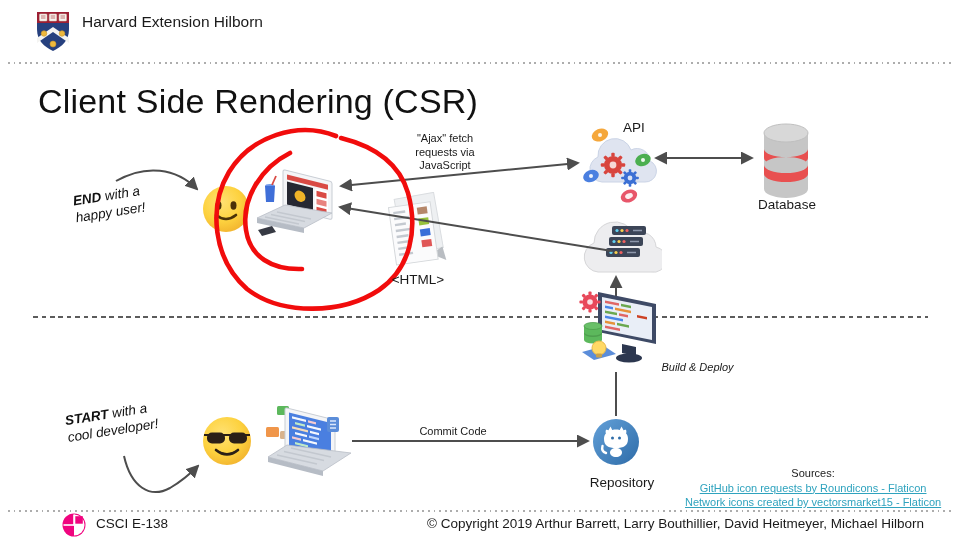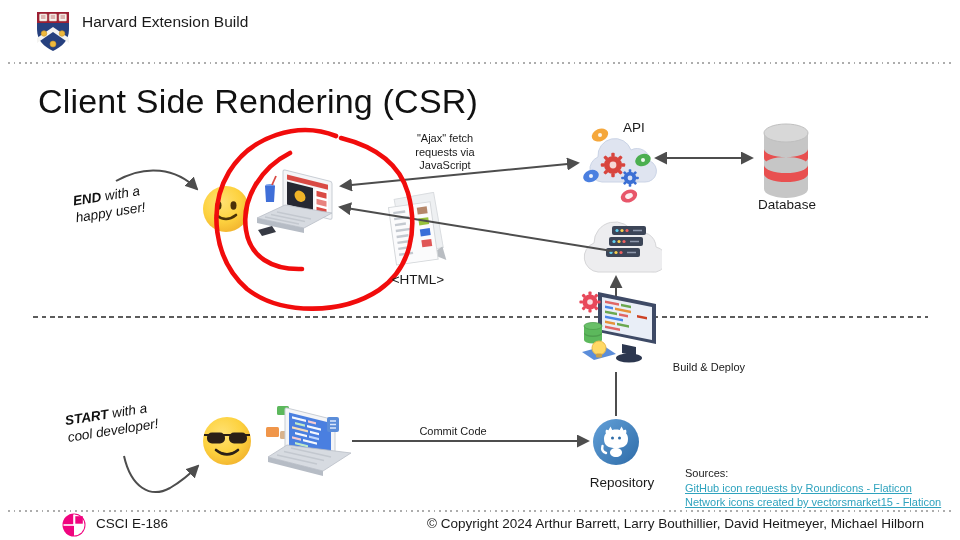--- a/index.html
+++ b/index.html
@@ -19,21 +19,21 @@
   .lbl{color:#1a1a1a;text-align:center;}
   .s11{font-size:11px;line-height:13.5px;}
   .s13{font-size:13.5px;line-height:16px;text-align:center;}
   .pre{white-space:pre-line;}
   
   .icons{z-index:1;}
   #arrows{z-index:2;pointer-events:none;}
   #annotation{z-index:3;pointer-events:none;}
   .lbl,.note{z-index:4;}
   
-  .sources{left:685px;top:466px;font-size:11px;line-height:14.5px;}
+  .sources{left:685px;top:466px;font-size:11px;line-height:14.5px;text-align:center;}
   .sources a{color:#2FA3BE;text-decoration:underline;display:block;}
   .src-head{color:#222;}
   
   .foot-course{left:96px;top:516px;font-size:13.5px;}
   .foot-copy{left:427px;top:516px;font-size:13.5px;}
 </style>
 </head>
 <body>
 
 <div class="slide">
@@ -50,21 +50,21 @@
       <path d="M5,5 h4.5 M5,7 h4.5 M14.7,5 h4.5 M14.7,7 h4.5 M24.5,5 h4.5 M24.5,7 h4.5"></path>
     </g>
     <path d="M1,27 L17,16 L33,27 L33,32 L17,21 L1,32 z" fill="#f4f4f2"></path>
     <g fill="#edb83d" stroke="#c6952e" stroke-width="0.6">
       <circle cx="8" cy="22.5" r="2.8"></circle>
         <circle cx="26" cy="22.5" r="2.8"></circle>
         <circle cx="17" cy="33" r="3"></circle>
     </g>
   </svg>
   <div class="abs hdr-text">
-    <div>Harvard Extension Build</div>
+    <div>Harvard Extension Hilborn</div>
   </div>
   <div class="abs dotline" style="left:8px;right:8px;top:62px;"></div>
 
   <div class="abs title">Client Side Rendering (CSR)</div>
 
   <div class="abs dashline" style="left:33px;width:895px;top:316px;"></div>
 
   <div class="icons">
 
     <svg class="abs" style="left:202px;top:185px" width="48" height="48" viewBox="0 0 48 48">
@@ -324,21 +324,21 @@
     <div><b>START</b><span> with a</span></div>
     <div>cool developer!</div>
   </div>
 
   <div class="abs lbl s11 pre" style="left:402px;top:132px;width:86px;">"Ajax" fetch
 requests via
 JavaScript</div>
   <div class="abs lbl s13" style="left:616px;top:120px;width:36px;">API</div>
   <div class="abs lbl s13" style="left:752px;top:197px;width:70px;">Database</div>
   <div class="abs lbl s13" style="left:378px;top:272px;width:80px;">&lt;HTML&gt;</div>
-  <div class="abs lbl s11" style="left:650px;top:361px;width:95px;text-align:right;white-space:nowrap;">Build &amp; Deploy</div>
+  <div class="abs lbl s11" style="left:650px;top:361px;width:95px;text-align:center;white-space:nowrap;font-style:italic;">Build &amp; Deploy</div>
   <div class="abs lbl s11" style="left:398px;top:425px;width:110px;">Commit Code</div>
   <div class="abs lbl s13" style="left:587px;top:475px;width:70px;">Repository</div>
 
   <div class="abs sources">
     <div class="src-head">Sources:</div>
     <a href="#">GitHub icon requests by Roundicons - Flaticon</a>
     <a href="#">Network icons created by vectorsmarket15 - Flaticon</a>
   </div>
 
   <svg id="arrows" class="abs" style="left:0;top:0" width="960" height="540" viewBox="0 0 960 540">
@@ -368,16 +368,16 @@
 
   <div class="abs dotline" style="left:8px;right:8px;top:510px;"></div>
   <svg class="abs" style="left:62px;top:513px" width="24" height="24" viewBox="0 0 24 24">
     <circle cx="12" cy="12" r="11.5" fill="#f0047f"></circle>
     <path d="M12,12 L22.5,12 A10.5,10.5 0 0 1 12,22.5 z" fill="#fff"></path>
     <path d="M12,1.5 A10.5,10.5 0 0 1 22.5,12 L12,12 z" fill="#fff"></path>
     <rect x="13.3" y="3.2" width="7.5" height="7.5" fill="#f0047f"></rect>
     <rect x="11.2" y="1.5" width="1.6" height="11" fill="#fff"></rect>
     <rect x="1.5" y="11.2" width="11" height="1.6" fill="#fff"></rect>
   </svg>
-  <div class="abs foot-course">CSCI E-186</div>
-  <div class="abs foot-copy">© Copyright 2024 Arthur Barrett, Larry Bouthillier, David Heitmeyer, Michael Hilborn</div>
+  <div class="abs foot-course">CSCI E-138</div>
+  <div class="abs foot-copy">© Copyright 2019 Arthur Barrett, Larry Bouthillier, David Heitmeyer, Michael Hilborn</div>
 
 </div>
 
 </body></html>

